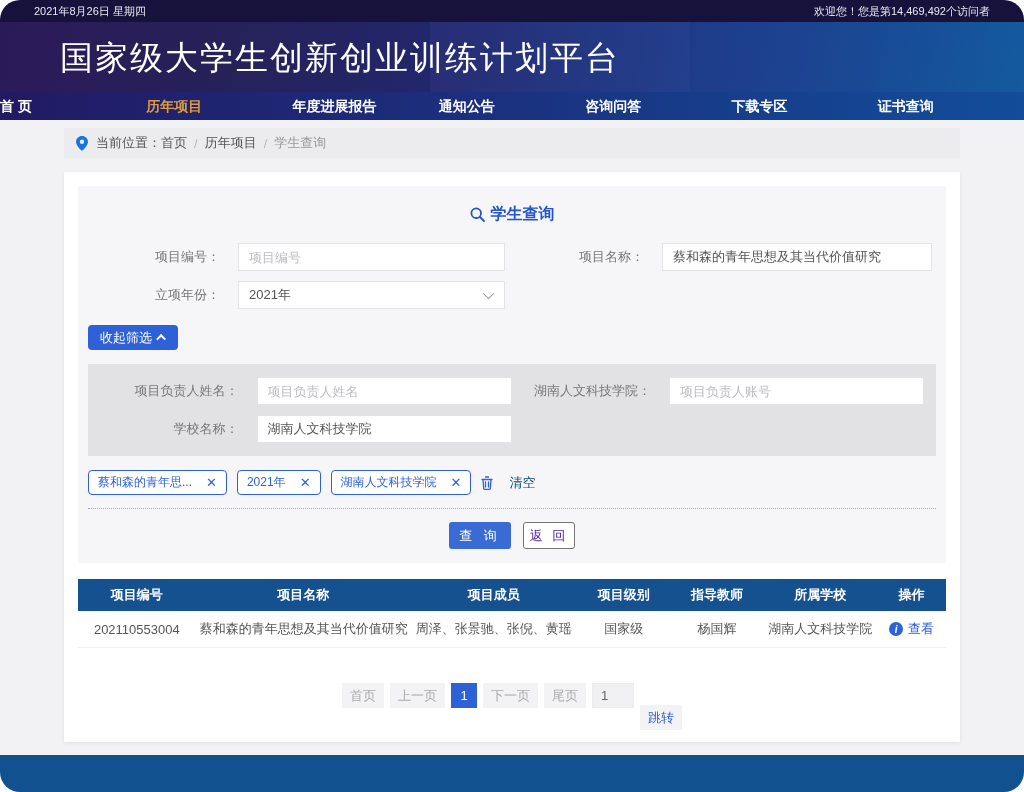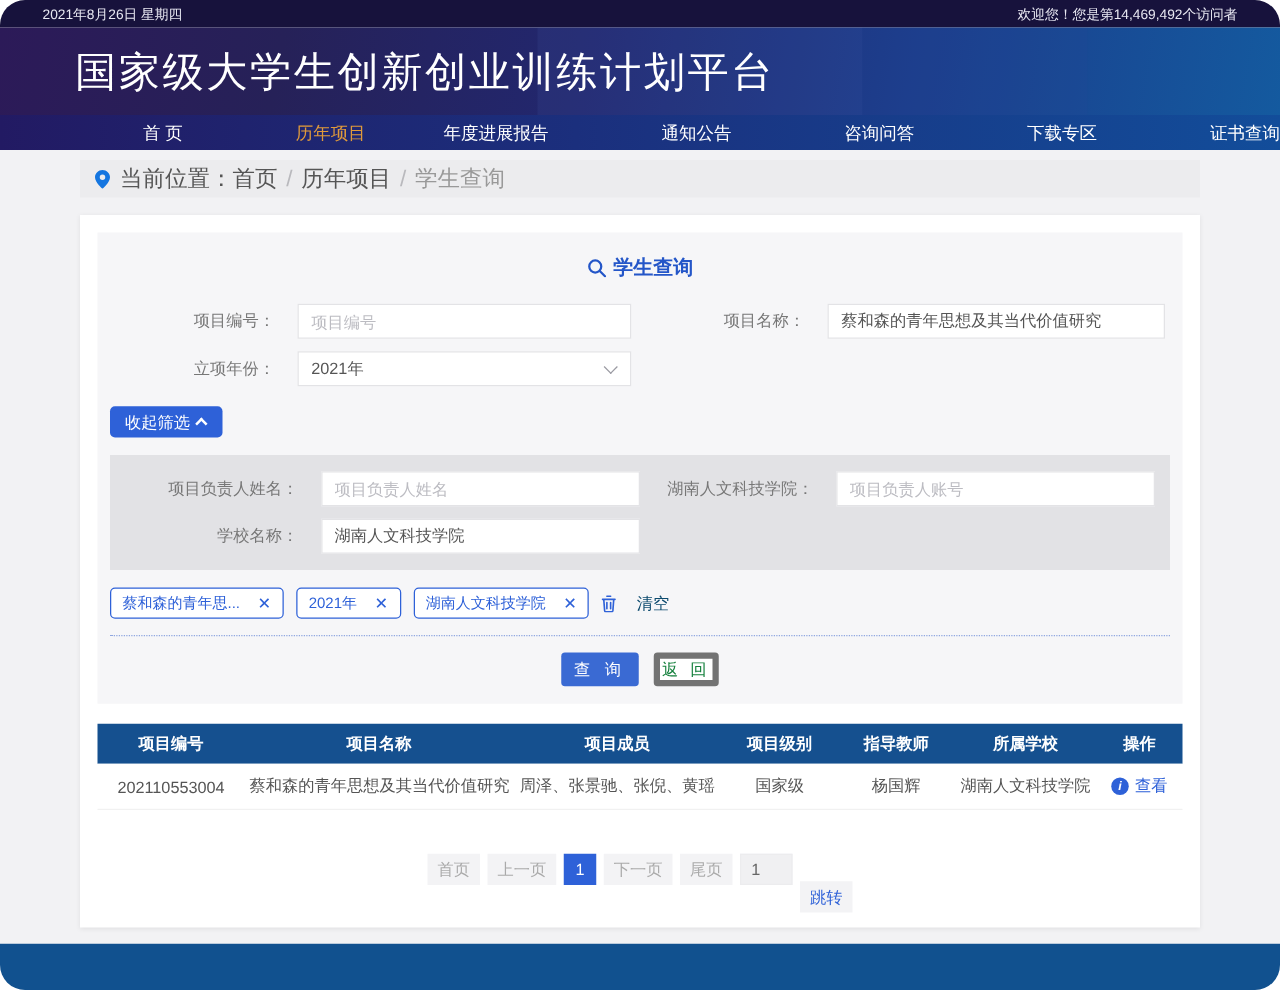--- a/index.html
+++ b/index.html
@@ -11,26 +11,26 @@
             display:flex; justify-content:space-between; align-items:center; padding:0 34px 0 34px; }
 
   
   .banner { height:70px; background:linear-gradient(100deg,#2c1a58 0%,#262158 22%,#22276e 45%,#1b3d8c 72%,#145a9f 100%); position:relative; overflow:hidden;font-family:Liberation Mono, monospace; }
   .banner .decor1 { position:absolute; left:430px; top:0; width:260px; height:70px; background:rgba(90,120,200,0.10); }
   .banner .decor2 { position:absolute; left:690px; top:0; width:180px; height:70px; background:rgba(40,70,150,0.18); }
   .banner h1 { position:absolute; left:60px; top:14px; color:#fff; font-size:33px; font-weight:500; letter-spacing:2px; }
 
   
   .nav { height:28px; display:flex; background:linear-gradient(90deg,#221a63 0%,#1b2f7d 45%,#124d9a 100%); }
-  .nav-item { flex:1; text-align:right; line-height:28px; color:#fff; font-size:14px; font-weight:400; cursor:pointer; }
+  .nav-item { flex:1; text-align:left; line-height:28px; color:#fff; font-size:14px; font-weight:700; cursor:pointer; }
   .nav-item.active { color:#e09a3b; }
 
   
   .grayzone { background:#f2f2f4; height:635px; padding-top:8px; }
-  .crumbbar { width:896px; margin:0 auto; height:30px; background:#ececee; display:flex; align-items:center; padding:0 12px; font-size:18px; color:#555; }
+  .crumbbar { width:896px; margin:0 auto; height:30px; background:#ececee; display:flex; align-items:center; padding:0 12px; font-size:13px; color:#555; }
   .crumbbar .pin { margin-right:8px; display:inline-flex; }
   .crumb-sep { color:#b9b9bd; margin:0 7px; }
   .crumb-link { color:#555; cursor:pointer; }
   .crumb-current { color:#999; }
 
   .card { width:896px; margin:14px auto 0 auto; background:#fff; box-shadow:0 1px 4px rgba(0,0,0,0.08); padding:14px 14px 12px 14px; }
 
   
   .panel { background:#f6f6f8; padding:18px 10px 14px 10px; }
   .panel-title { text-align:center; color:#2456c8; font-size:16px; font-weight:700; display:flex; justify-content:center; align-items:center; gap:6px; margin-bottom:18px; }
@@ -56,21 +56,21 @@
 
   .tags-row { display:flex; align-items:center; gap:10px; margin:14px 0 0 0; }
   .tag { display:inline-flex; align-items:center; gap:14px; border:1px solid #2e61d8; background:#fff; border-radius:4px; height:25px; padding:0 9px; font-size:12px; color:#2e61d8; cursor:default; }
   .tag .tag-x { font-weight:700; font-size:13px; cursor:pointer; line-height:1; }
   .clear-btn { display:inline-flex; align-items:center; gap:16px; color:#0c4a6e; font-size:13px; cursor:pointer; background:none; border:none; font-family:inherit; }
 
   .dotted-sep { border:none; border-top:1px dotted #8fa6e0; margin:13px 0 0 0; }
 
   .btn-row { display:flex; justify-content:center; gap:12px; margin-top:13px; }
   .btn-query { width:62px; height:27px; background:#3a6ad3; color:#fff; border:none; border-radius:3px; font-size:13px; letter-spacing:4px; cursor:pointer; font-family:inherit; }
-  .btn-back { width:52px; height:27px; background:#fff; color:#15803d; border:5px solid #737373; border-radius:3px; font-size:13px; letter-spacing:3px; cursor:pointer; font-family:inherit; }
+  .btn-back { width:52px; height:27px; background:#fff; color:#4c1d95; border:1px solid #737373; border-radius:3px; font-size:13px; letter-spacing:3px; cursor:pointer; font-family:inherit; }
 
   
   .rtable { margin-top:16px; }
   .thead { display:flex; background:#15508f; color:#fff; font-size:13px; font-weight:700; height:32px; align-items:center; }
   .trow { display:flex; background:#fff; color:#555; font-size:13px; height:37px; align-items:center; border-bottom:1px solid #f1f1f1; }
   .tc { text-align:center; padding:0 4px; overflow:hidden; white-space:nowrap; }
   .c0{flex:1.35;} .c1{flex:2.55;} .c2{flex:1.95;} .c3{flex:1.05;} .c4{flex:1.05;} .c5{flex:1.3;} .c6{flex:0.75;}
   .view-link { color:#2e61d8; cursor:pointer; display:inline-flex; align-items:center; gap:5px; }
   .info-dot { width:14px; height:14px; border-radius:50%; background:#2e61d8; color:#fff; font-size:10px; font-weight:700; display:inline-flex; align-items:center; justify-content:center; font-style:italic; }
 

